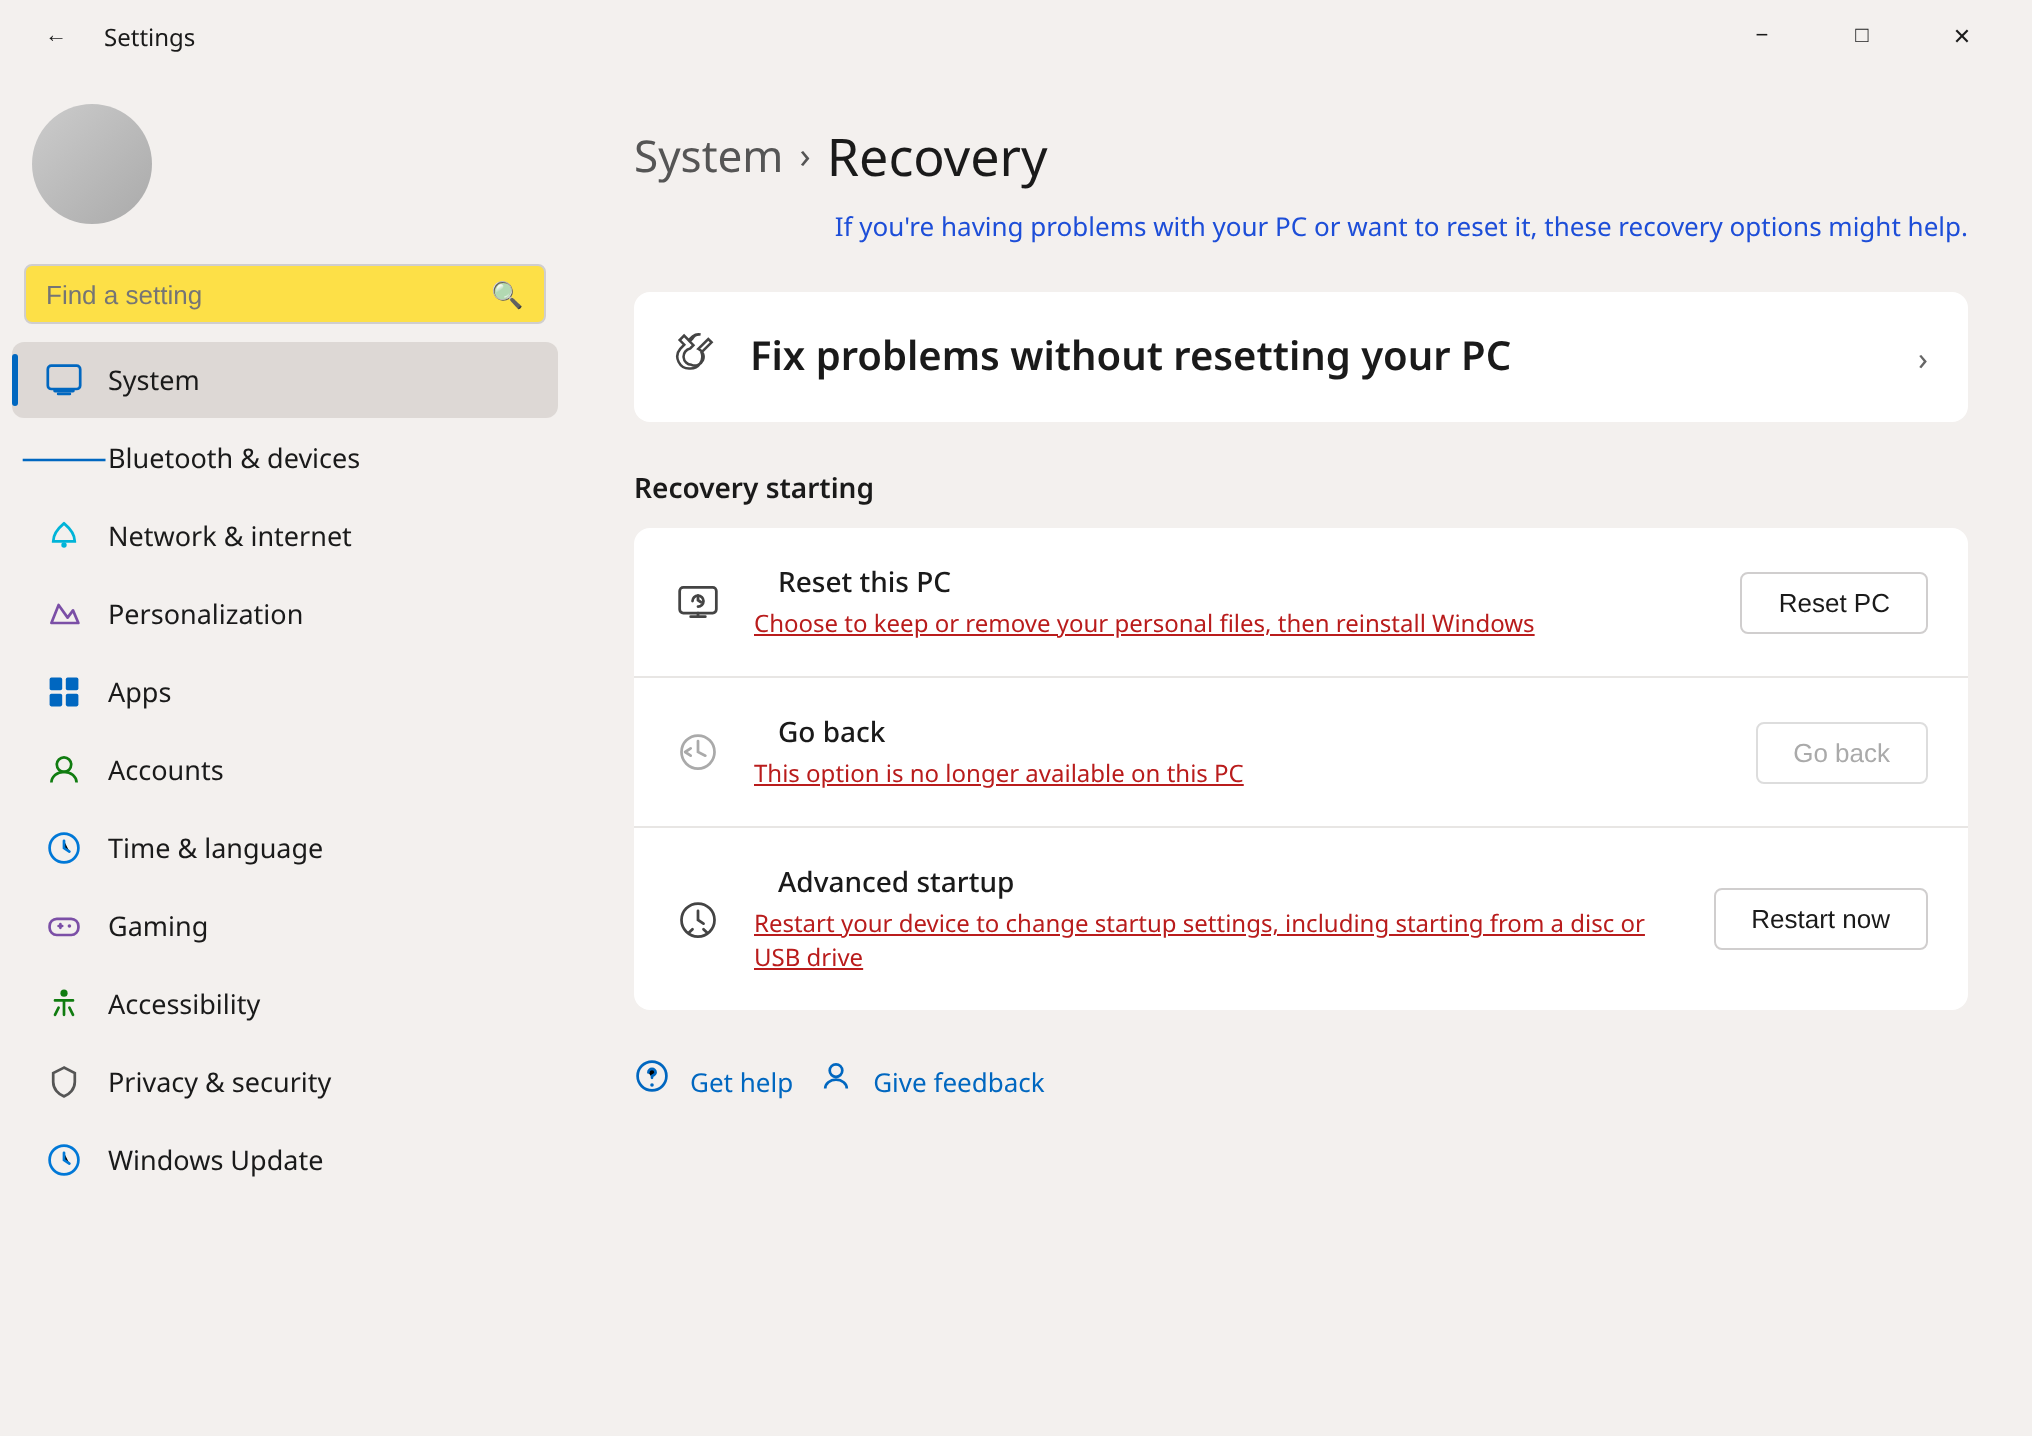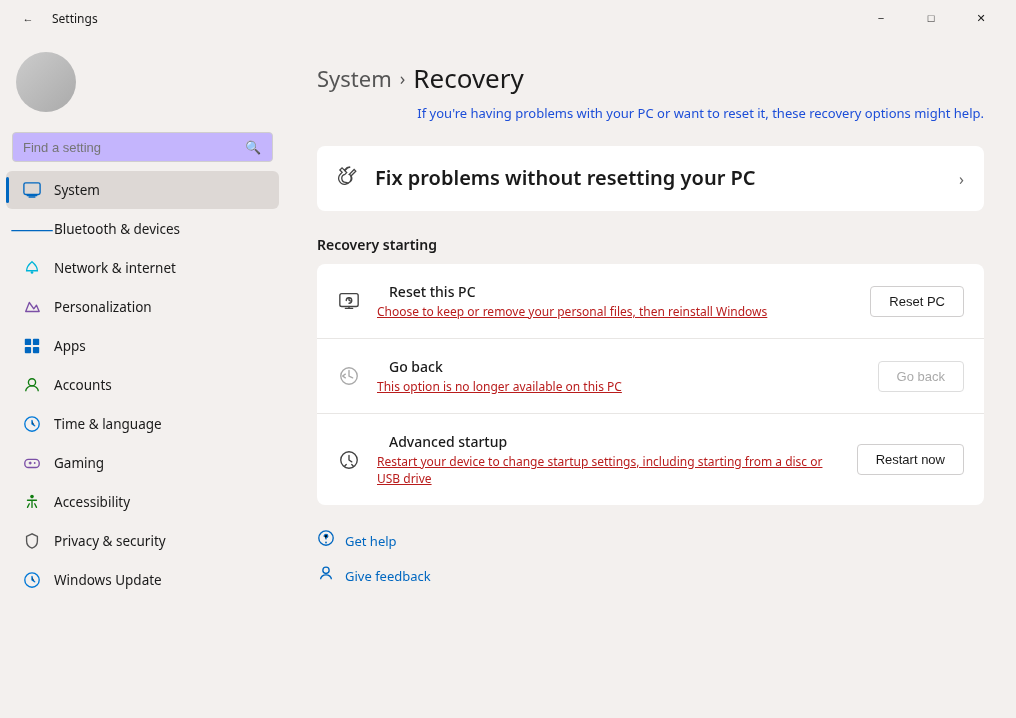--- a/index.html
+++ b/index.html
@@ -79,21 +79,21 @@
       border-radius: 50%;
       background: #ccc;
       flex-shrink: 0;
     }
     .search-container {
       padding: 4px 12px 8px;
     }
     .search-box {
       display: flex;
       align-items: center;
-      background: #c4b5fd;
+      background: #fde047;
       border: 1px solid #d0cece;
       border-radius: 4px;
       padding: 5px 10px;
       gap: 8px;
       width: 100%;
     }
     .search-box input {
       border: none;
       background: transparent;
       outline: none;
@@ -263,21 +263,21 @@
     }
     .option-btn.disabled {
       color: #aaa;
       border-color: #ddd;
       cursor: not-allowed;
     }
 
     
     .footer-links {
       display: flex;
-      flex-direction: column;
+      flex-direction: row;
       gap: 12px;
     }
     .footer-link {
       display: flex;
       align-items: center;
       gap: 10px;
       color: #0067c0;
       font-size: 13px;
       cursor: pointer;
       text-decoration: none;

